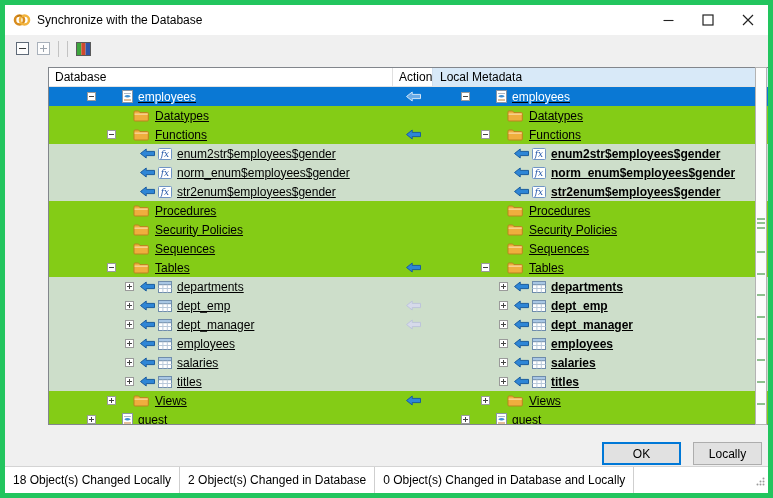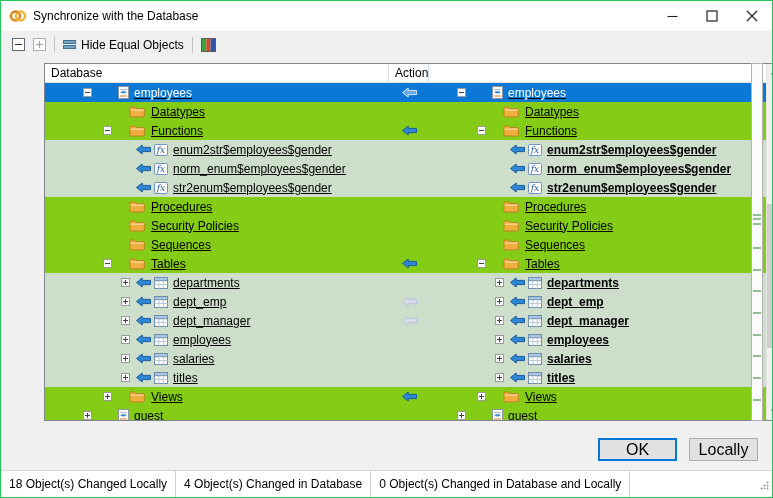--- a/index.html
+++ b/index.html
@@ -1,20 +1,20 @@
 <!DOCTYPE html>
 <html><head>
 <meta charset="utf-8">
 <style>
   * { margin:0; padding:0; box-sizing:border-box; }
   html,body { width:773px; height:498px; }
   body { font-family:"Liberation Sans", sans-serif; background:#fff; }
 
   .dialog { position:relative; width:773px; height:498px; background:#f0f0f0;
-            border:1px solid #22c55e; overflow:hidden; }
+            border:5px solid #22c55e; overflow:hidden; }
 
   
   .titlebar { position:absolute; top:0; left:0; right:0; height:30px; background:#fff;
               display:flex; align-items:center; padding-left:8px; }
   .title { font-size:12px; color:#000; margin-left:6px; }
   .win-controls { position:absolute; right:0; top:0; height:30px; display:flex; }
   .win-btn { width:40px; height:30px; display:flex; align-items:center; justify-content:center; }
 
   
   .toolbar { position:absolute; top:30px; left:0; right:0; height:27px; background:#f0f0f0;
@@ -73,21 +73,21 @@
   .vsb-btn { position:absolute; left:0; width:16px; height:17px; display:flex; align-items:center; justify-content:center; }
   .vsb-up { top:0; } .vsb-down { bottom:0; }
   .vsb-thumb { position:absolute; left:0; width:16px; background:#cdcdcd; }
 
   
   .ruler { position:absolute; left:750px; top:62px; width:12px; height:358px;
            background:#fcfcfc; border:1px solid #b3b3b3; }
   .tick { position:absolute; left:1px; right:1px; height:2px; background:#8fc08f; }
 
   
-  .btn { position:absolute; height:23px; font-size:16px; color:#000; background:#e1e1e1;
+  .btn { position:absolute; height:23px; font-size:12px; color:#000; background:#e1e1e1;
          display:flex; align-items:center; justify-content:center; }
   .btn-ok { left:597px; top:437px; width:79px; border:2px solid #0078d7; }
   .btn-cancel { left:688px; top:437px; width:69px; border:1px solid #adadad; }
 
   
   .statusbar { position:absolute; left:0; right:0; bottom:0; height:27px; background:#fff;
                border-top:1px solid #d4d4d4; display:flex; align-items:stretch; font-size:12px; color:#000; }
   .seg { display:flex; align-items:center; padding:0 8px; border-right:1px solid #cfcfcf; white-space:nowrap; }
   .grip { position:absolute; right:3px; bottom:3px; }
 </style>
@@ -125,46 +125,38 @@
   </div>
 
   <div class="toolbar">
     <div class="tb-btn">
       <span class="tb-box"></span>
     </div>
     <div class="tb-btn">
       <span class="tb-box plus dim"></span>
     </div>
     <div class="tb-sep"></div>
-    <div class="tb-btn">
-      <span style="display:flex">
-        <svg width="13" height="11">
-            <rect x="0.5" y="1.5" width="12" height="3" fill="#76a6c6" stroke="#44708e"></rect>
-            <rect x="0.5" y="6.5" width="12" height="3" fill="#76a6c6" stroke="#44708e"></rect>
-          </svg>
-      </span>
-      <span class="tb-label">Hide Equal Objects</span>
-    </div>
     <div class="tb-sep"></div>
     <div class="tb-btn">
       <span style="display:flex">
         <svg width="15" height="14">
             <rect x="0.5" y="0.5" width="14" height="13" fill="#fff" stroke="#5a5a5a"></rect>
             <rect x="1" y="1" width="4.3" height="12" fill="#3da53d"></rect>
             <rect x="5.3" y="1" width="4.3" height="12" fill="#cf4a2e"></rect>
             <rect x="9.6" y="1" width="4.4" height="12" fill="#2f55a8"></rect>
           </svg>
       </span>
     </div>
   </div>
 
   <div class="panel">
     <div class="gheader">
       <div class="gh-db">Database</div>
       <div class="gh-action">Action</div>
+      <div class="gh-meta">Local Metadata</div>
     </div>
     <div class="rows" id="rows">
         <div class="row sel">
           <div class="cell-left lvl0">
             <span class="tex minus"></span>
             <span class="obj-icon">
               <svg width="13" height="13">
                 <rect x="1.5" y="0.5" width="10" height="12" fill="#fff" stroke="#8a96a6"></rect>
                 <path d="M3 3.5 h7" stroke="#b0b8c4"></path>
                 <path d="M3.2 6.2 q3.3 -2.6 6.6 0 q-3.3 2.6 -6.6 0" fill="#3f8fd2"></path>
@@ -748,21 +740,21 @@
       <div class="tick" style="top: 291px;"></div>
       <div class="tick" style="top: 313px;"></div>
       <div class="tick" style="top: 335px;"></div>
     </div>
 
   <div class="btn btn-ok">OK</div>
   <div class="btn btn-cancel">Locally</div>
 
   <div class="statusbar" id="statusbar">
       <div class="seg">18 Object(s) Changed Locally</div>
-      <div class="seg">4 Object(s) Changed in Database</div>
+      <div class="seg">2 Object(s) Changed in Database</div>
       <div class="seg">0 Object(s) Changed in Database and Locally</div>
     </div>
   <div class="grip">
     <svg width="9" height="9">
       <circle cx="7.5" cy="1.5" r="1" fill="#9a9a9a"></circle>
         <circle cx="7.5" cy="4.5" r="1" fill="#9a9a9a"></circle>
         <circle cx="7.5" cy="7.5" r="1" fill="#9a9a9a"></circle>
       <circle cx="4.5" cy="4.5" r="1" fill="#9a9a9a"></circle>
         <circle cx="4.5" cy="7.5" r="1" fill="#9a9a9a"></circle>
         <circle cx="1.5" cy="7.5" r="1" fill="#9a9a9a"></circle>

